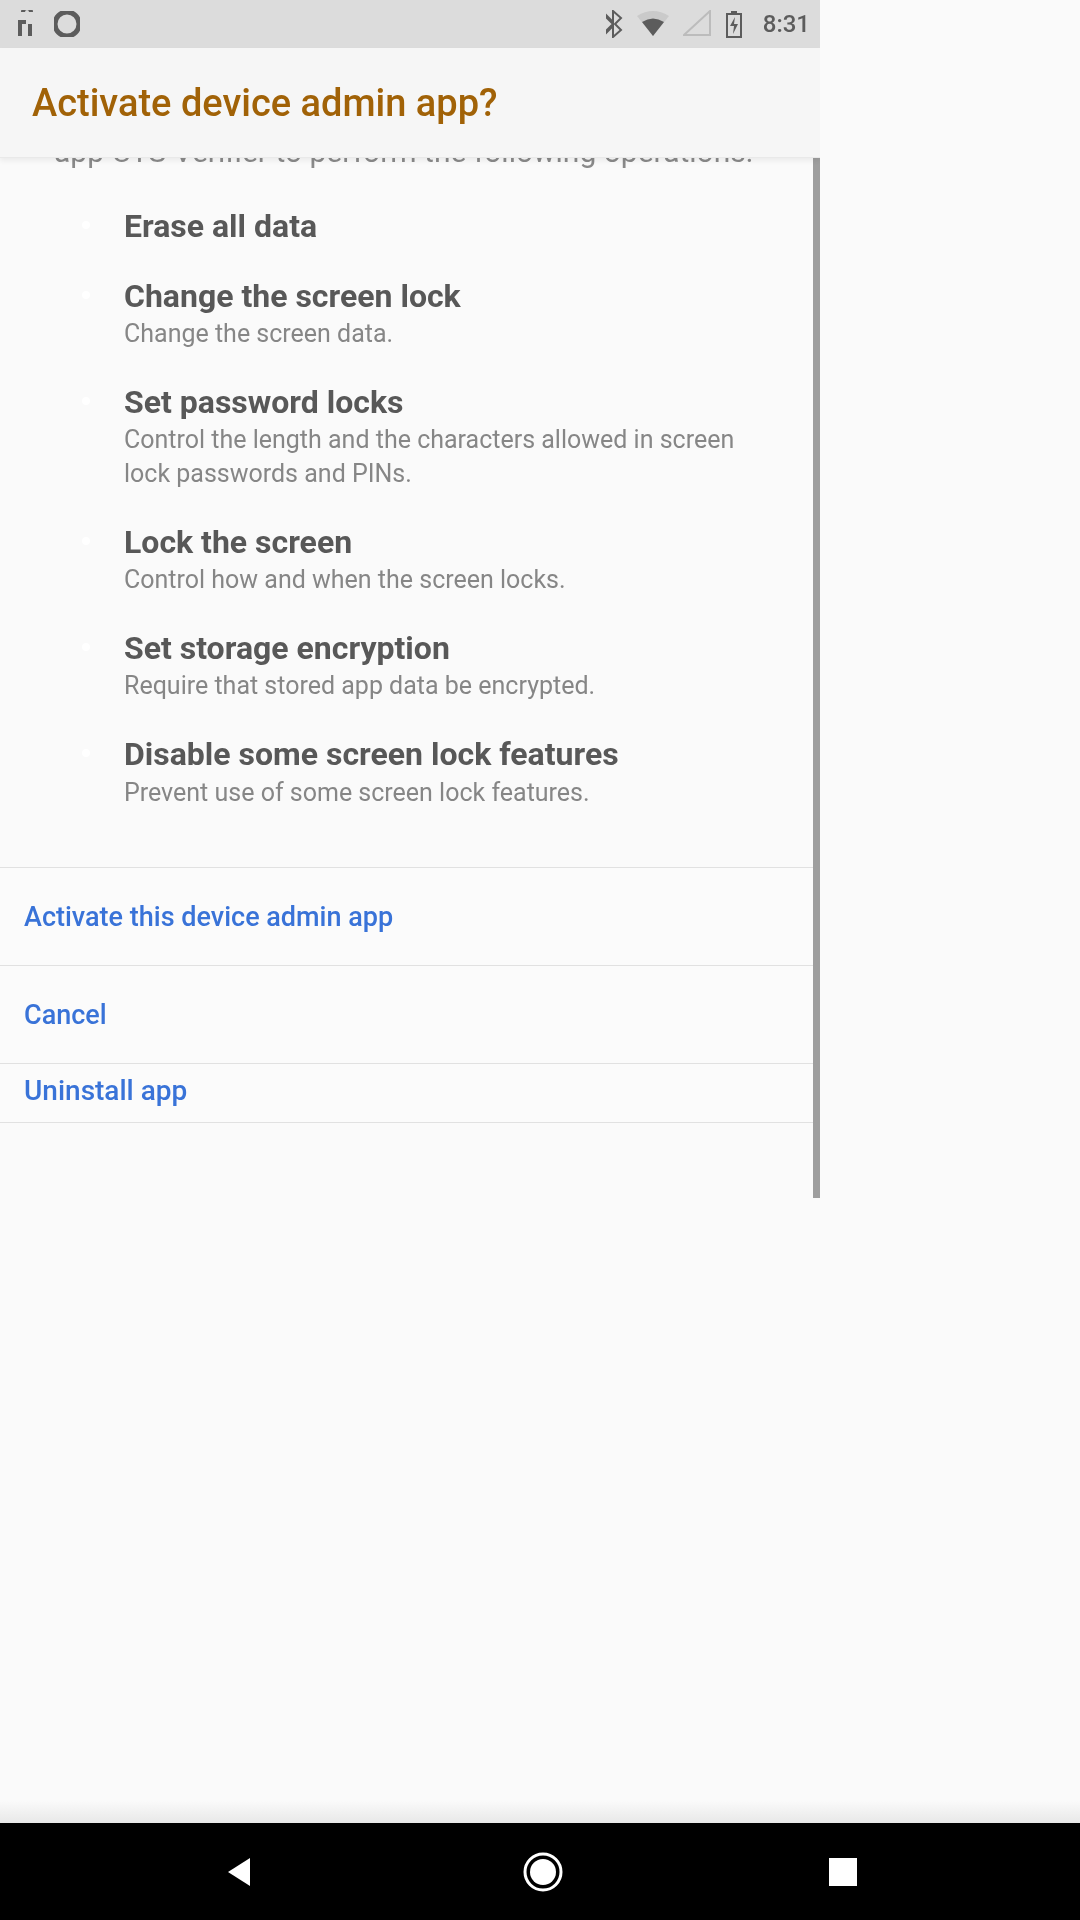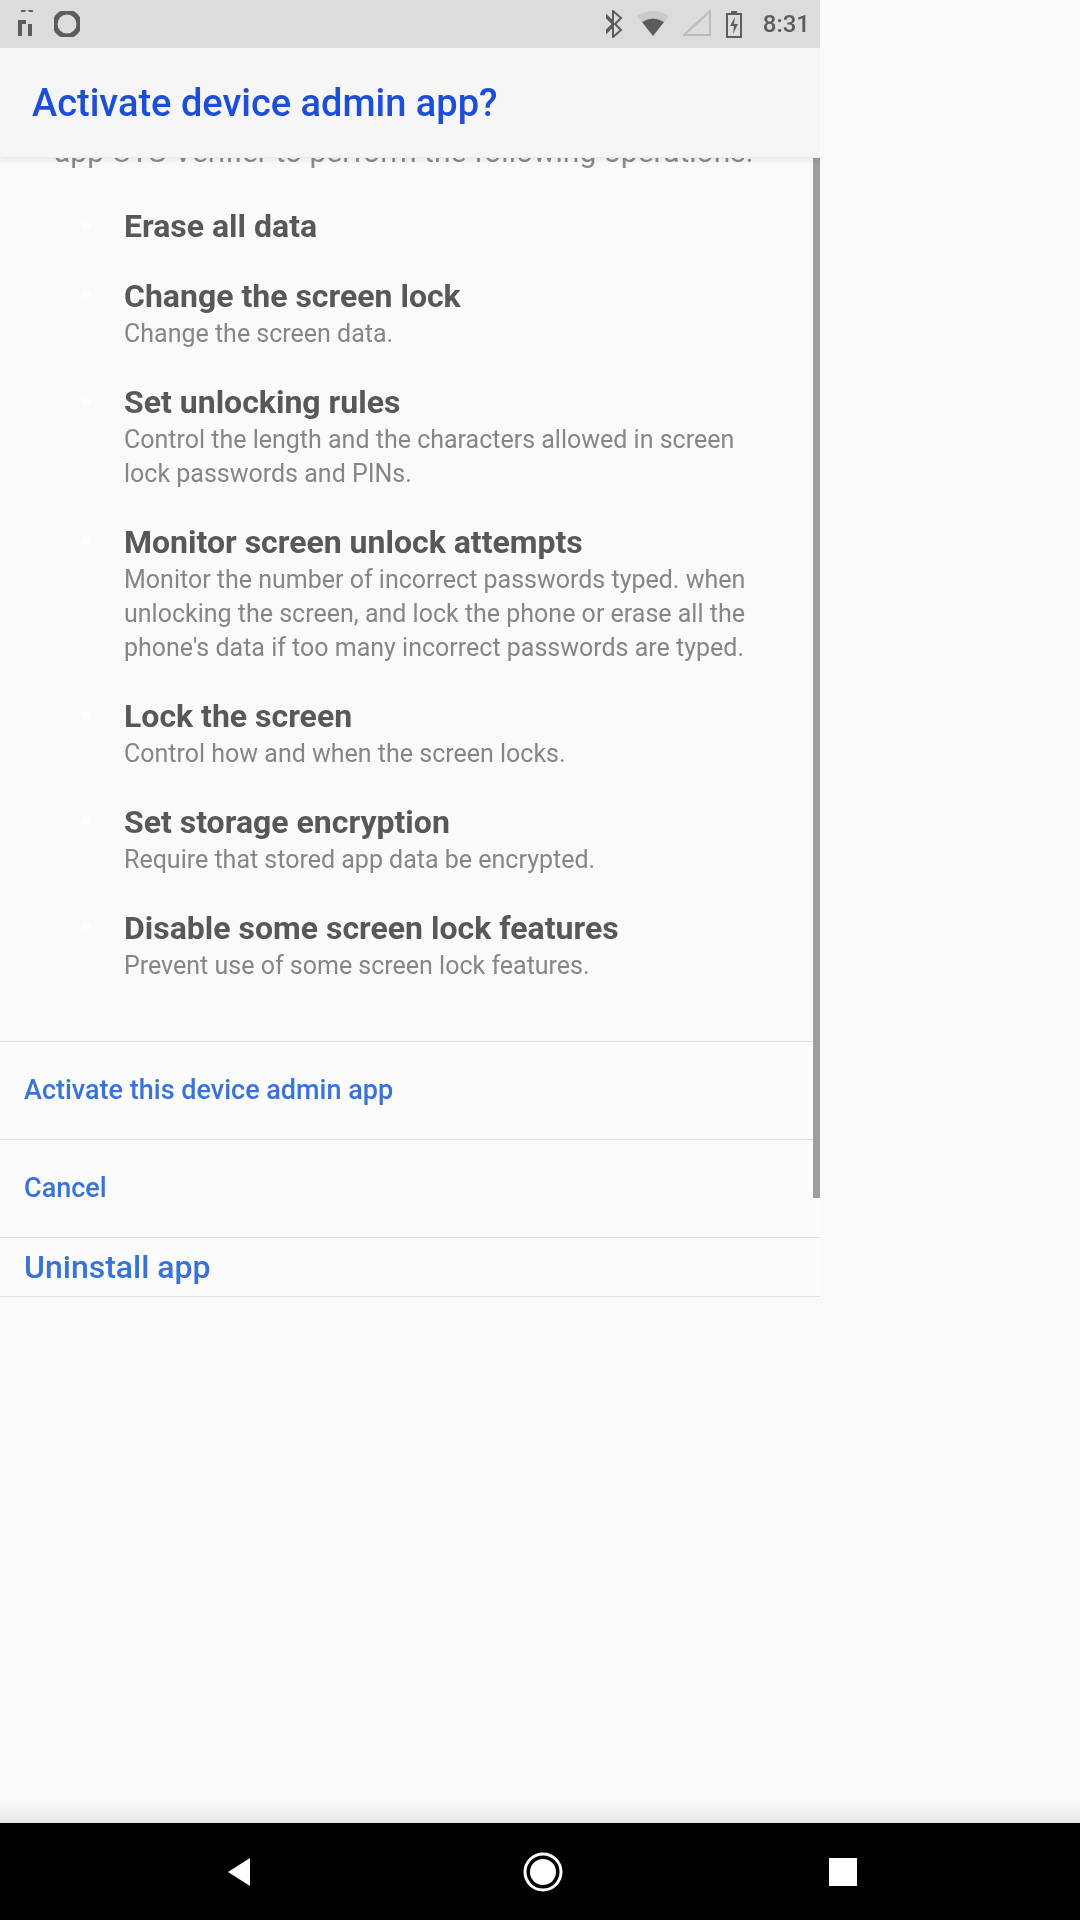--- a/index.html
+++ b/index.html
@@ -23,21 +23,21 @@
       background: #f6f6f6;
       display: flex;
       align-items: center;
       padding: 0 32px;
       border-bottom: 1px solid rgba(0,0,0,0.05);
       box-shadow: 0 3px 5px rgba(0,0,0,0.06);
       position: relative;
       z-index: 2;
     }
     .header-title {
-      color: #1d4ed8;
+      color: #a16207;
       font-size: 38px;
       font-weight: 500;
       text-align: center;
     }
     
     .content {
       height: calc(100% - 48px - 110px - 97px);
       overflow: hidden;
       position: relative;
     }
@@ -95,21 +95,21 @@
       font-size: 27px;
       font-weight: 500;
       cursor: pointer;
       background: #fbfbfb;
     }
     .action-button:last-child {
       border-bottom: 1px solid #e1e1e1;
       height: 60px;
       padding-top: 10px;
       align-items: flex-start;
-      font-size: 32px;
+      font-size: 28px;
     }
     
     .scrollbar {
       position: absolute;
       right: 0;
       top: 0;
       width: 7px;
       height: 1040px;
       background: #9e9e9e;
     }
@@ -178,26 +178,22 @@
     <div class="intro">app CTS Verifier to perform the following operations:</div>
     <ul class="perm-list">
       <li class="perm-item">
         <div class="perm-title">Erase all data</div>
       </li>
       <li class="perm-item">
         <div class="perm-title">Change the screen lock</div>
         <div class="perm-desc">Change the screen data.</div>
       </li>
       <li class="perm-item">
-        <div class="perm-title">Set unlocking rules</div>
+        <div class="perm-title">Set password locks</div>
         <div class="perm-desc">Control the length and the characters allowed in screen lock passwords and PINs.</div>
-      </li>
-      <li class="perm-item">
-        <div class="perm-title">Monitor screen unlock attempts</div>
-        <div class="perm-desc">Monitor the number of incorrect passwords typed. when unlocking the screen, and lock the phone or erase all the phone's data if too many incorrect passwords are typed.</div>
       </li>
       <li class="perm-item">
         <div class="perm-title">Lock the screen</div>
         <div class="perm-desc">Control how and when the screen locks.</div>
       </li>
       <li class="perm-item">
         <div class="perm-title">Set storage encryption</div>
         <div class="perm-desc">Require that stored app data be encrypted.</div>
       </li>
       <li class="perm-item">

